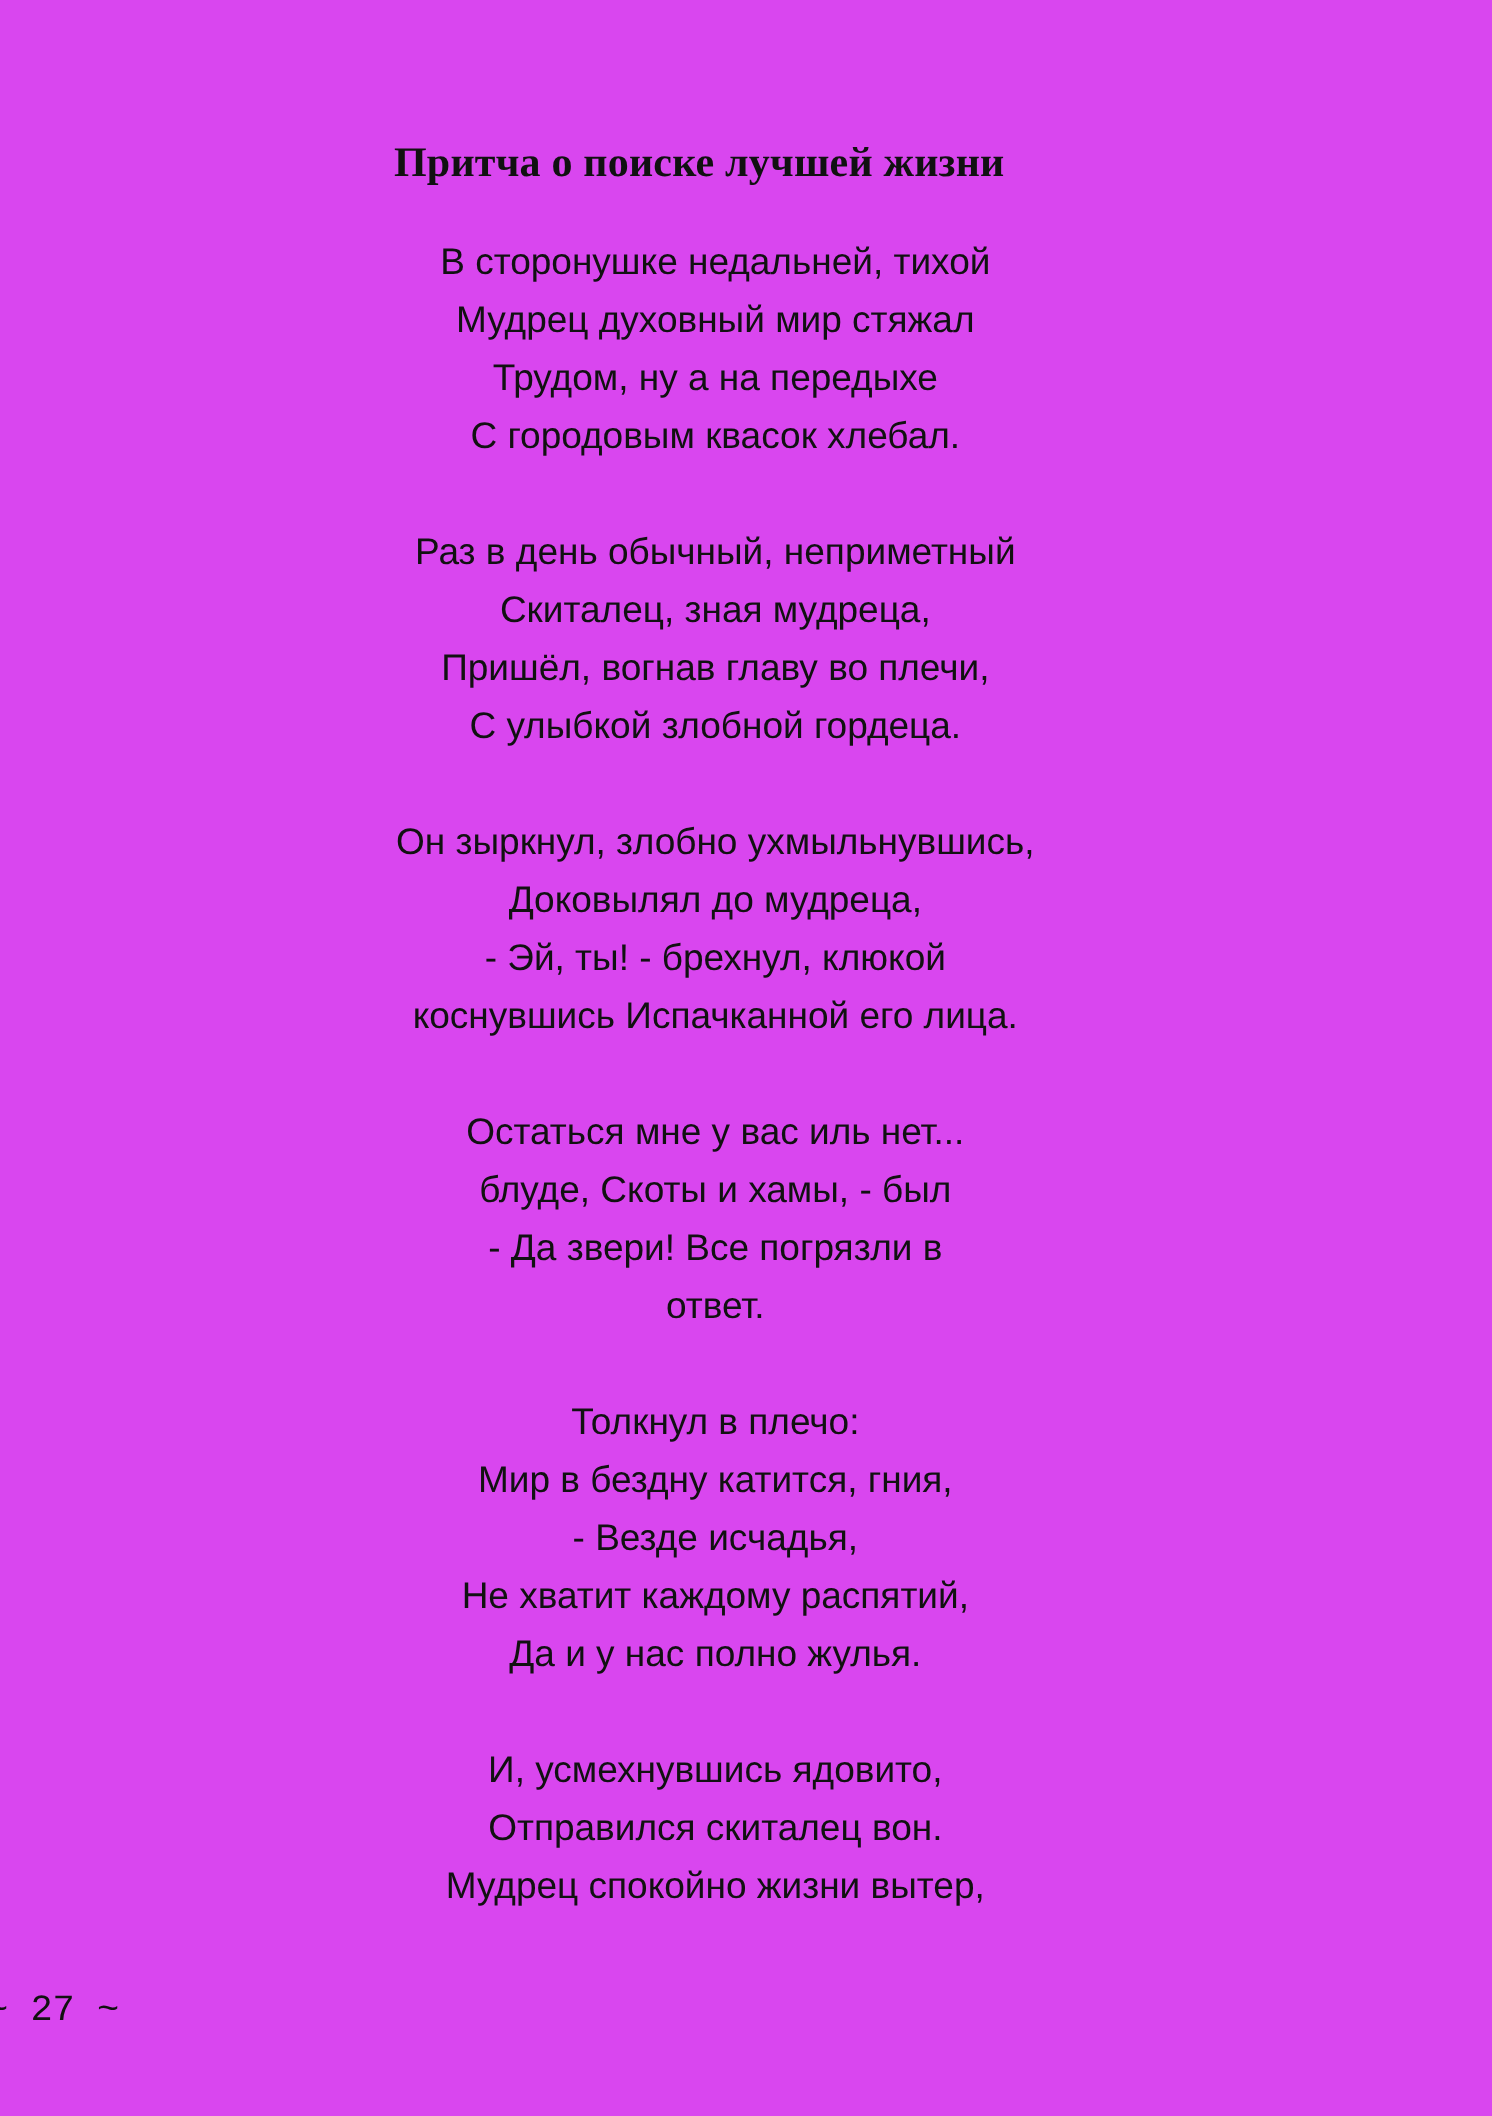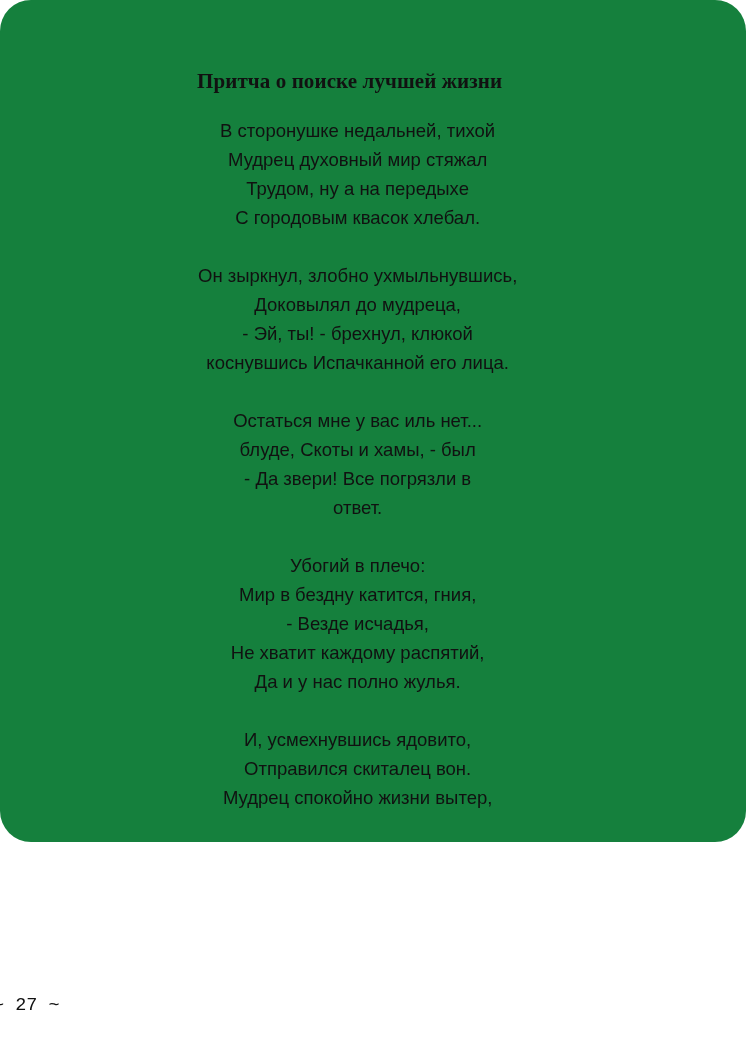--- a/index.html
+++ b/index.html
@@ -12,23 +12,22 @@
       height: 1058px;
       position: relative;
       overflow: hidden;
       color: #111111;
     }
     .page {
       position: absolute;
       left: 0;
       top: 0;
       width: 746px;
-      height: 842px;
-      background: #15803d;
-      border-radius: 31px;
+      height: 1058px;
+      background: #d946ef;
     }
     .title {
       position: absolute;
       left: 197px;
       top: 67px;
       font-family: "Liberation Serif", "DejaVu Serif", serif;
       font-weight: bold;
       font-size: 21px;
       line-height: 28px;
       white-space: nowrap;
@@ -76,33 +75,39 @@
   <div class="title">Притча о поиске лучшей жизни</div>
 
   <div class="poem">
     <div class="stanza">
       <span class="line">В сторонушке недальней, тихой</span>
       <span class="line">Мудрец духовный мир стяжал</span>
       <span class="line">Трудом, ну а на передыхе</span>
       <span class="line">С городовым квасок хлебал.</span>
     </div>
     <div class="stanza">
+      <span class="line">Раз в день обычный, неприметный</span>
+      <span class="line">Скиталец, зная мудреца,</span>
+      <span class="line">Пришёл, вогнав главу во плечи,</span>
+      <span class="line">С улыбкой злобной гордеца.</span>
+    </div>
+    <div class="stanza">
       <span class="line">Он зыркнул, злобно ухмыльнувшись,</span>
       <span class="line">Доковылял до мудреца,</span>
       <span class="line">- Эй, ты! - брехнул, клюкой</span>
       <span class="line">коснувшись Испачканной его лица.</span>
     </div>
     <div class="stanza">
       <span class="line">Остаться мне у вас иль нет...</span>
       <span class="line">блуде, Скоты и хамы, - был</span>
       <span class="line">- Да звери! Все погрязли в</span>
       <span class="line">ответ.</span>
     </div>
     <div class="stanza">
-      <span class="line">Убогий в плечо:</span>
+      <span class="line">Толкнул в плечо:</span>
       <span class="line">Мир в бездну катится, гния,</span>
       <span class="line">- Везде исчадья,</span>
       <span class="line">Не хватит каждому распятий,</span>
       <span class="line">Да и у нас полно жулья.</span>
     </div>
     <div class="stanza">
       <span class="line">И, усмехнувшись ядовито,</span>
       <span class="line">Отправился скиталец вон.</span>
       <span class="line">Мудрец спокойно жизни вытер,</span>
     </div>

